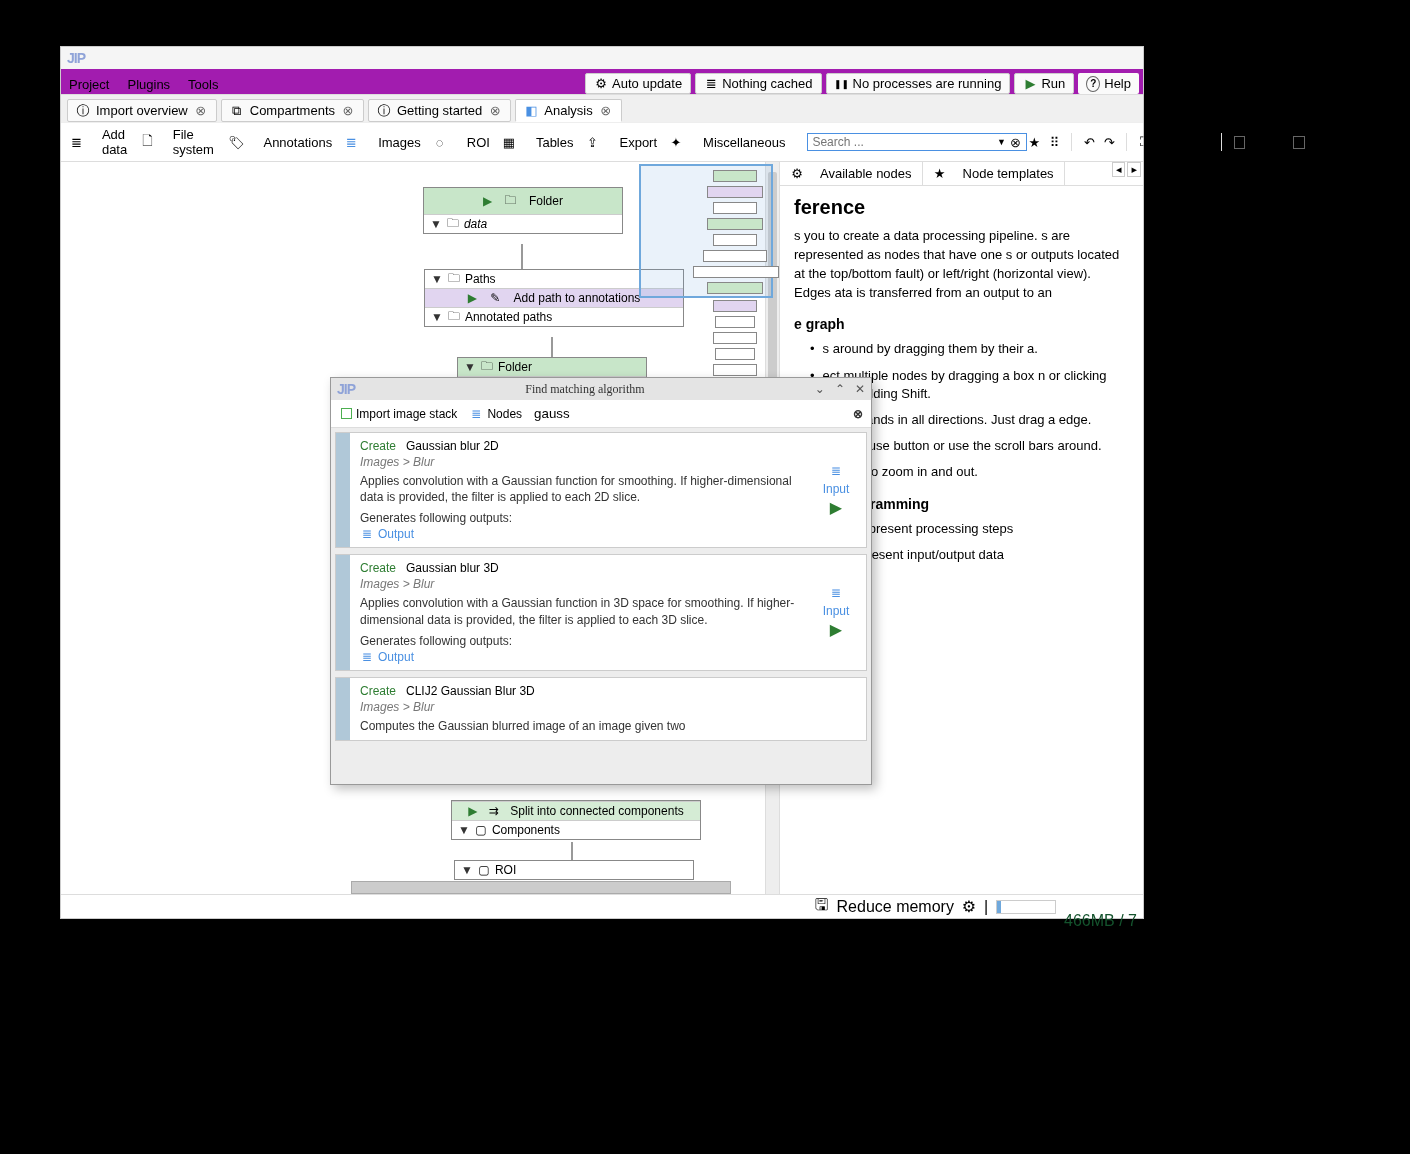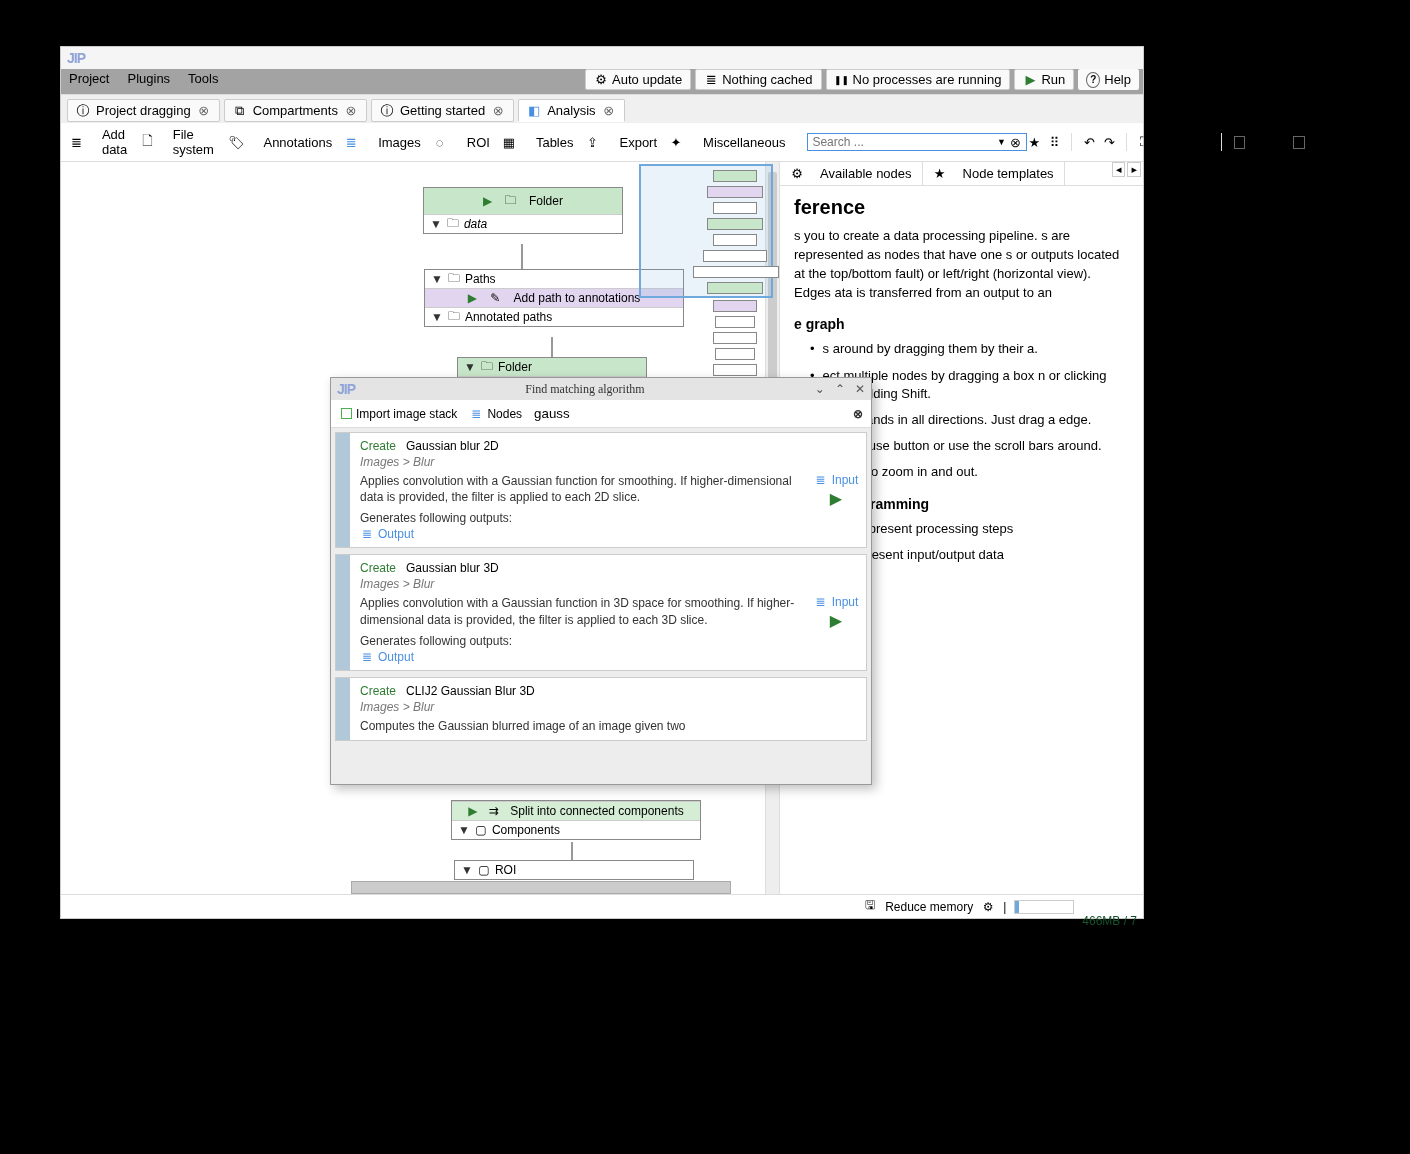--- a/index.html
+++ b/index.html
@@ -2,21 +2,21 @@
 <html><head>
 <meta charset="utf-8">
 <style>
   * { box-sizing: border-box; margin: 0; padding: 0; font-family: "Segoe UI", Tahoma, sans-serif; }
   body { background: #000; width: 1410px; height: 1154px; overflow: hidden; }
   .app { position: absolute; left: 60px; top: 46px; width: 1084px; height: 873px; background: #f0f0f0; border: 1px solid #ccc; display: flex; flex-direction: column; font-size: 13px; }
 
   .titlebar { height: 22px; background: #f5f5f5; display: flex; align-items: center; padding: 0 6px; }
   .logo { font-weight: 700; color: #8fa3d8; font-size: 14px; letter-spacing: -1px; }
 
-  .menubar { height: 26px; background: #a3a3a3; display: flex; align-items: flex-start; padding: 0 4px; border-bottom: 1px solid #ddd; }
+  .menubar { height: 26px; background: #a21caf; display: flex; align-items: flex-end; padding: 0 4px; border-bottom: 1px solid #ddd; }
   .menubar .menu-left { display: flex; gap: 14px; padding-left: 2px; }
   .menubar .menu-right { margin-left: auto; display: flex; gap: 4px; }
   .menubar .btn { display: inline-flex; align-items: center; gap: 4px; padding: 2px 8px; border: 1px solid #ccc; background: #fafafa; border-radius: 2px; }
   .menubar .menu-item { padding: 2px 2px; }
 
   .tabbar { display: flex; align-items: center; gap: 4px; padding: 4px 6px 0 6px; background: #f0f0f0; border-bottom: none; }
   .tab { display: inline-flex; align-items: center; gap: 6px; padding: 3px 8px; border: 1px solid #ccc; background: #fafafa; border-radius: 2px; }
   .tab.active { background: #fff; border-bottom: 1px solid #fff; }
   .tab .close { color: #666; }
 
@@ -58,21 +58,21 @@
   .side-tab { padding: 4px 10px; border-right: 1px solid #ddd; display: inline-flex; align-items: center; gap: 16px; }
   .side-body { flex: 1; overflow: hidden; padding: 10px 14px; font-size: 13px; }
   .side-body h2 { font-size: 20px; font-weight: 700; margin-bottom: 8px; }
   .side-body p { margin-bottom: 14px; line-height: 1.45; }
   .side-body h3 { font-weight: 700; margin: 14px 0 8px; font-size: 14px; }
   .side-body ul { padding-left: 16px; }
   .side-body li { margin-bottom: 8px; line-height: 1.4; display: flex; gap: 8px; }
   .bullet { color: #000; }
 
   
-  .statusbar { height: 24px; background: #fff; border-top: 1px solid #ddd; display: flex; align-items: center; padding: 0 6px; font-size: 12px; }
+  .statusbar { height: 24px; background: #fff; border-top: 1px solid #ddd; display: flex; align-items: center; padding: 0 6px; font-size: 16px; }
   .statusbar .right { margin-left: auto; display: flex; align-items: center; gap: 8px; }
   .membar { width: 60px; height: 14px; border: 1px solid #ccc; position: relative; }
   .membar .fill { position: absolute; left: 0; top: 0; bottom: 0; width: 4px; background: #6fa8dc; }
   .memtext { color: #14532d; margin-top: 28px; }
 
   
   .popup { position: absolute; left: 330px; top: 377px; width: 542px; height: 408px; background: #fff; border: 1px solid #999; box-shadow: 4px 4px 10px rgba(0,0,0,0.25); display: flex; flex-direction: column; font-size: 12px; }
   .popup .phead { height: 22px; background: #e4e4e4; display: flex; align-items: center; padding: 0 6px; }
   .popup .ptitle { flex: 1; text-align: center; color: #333; font-family: Liberation Serif, serif; }
   .popup .pcontrols { display: flex; gap: 10px; color: #555; }
@@ -86,21 +86,21 @@
   .result .stripe { width: 14px; background: #b0c8d8; }
   .result .rbody { flex: 1; padding: 6px 10px; }
   .result .rinput { width: 60px; display: flex; flex-direction: column; align-items: center; justify-content: center; gap: 2px; }
   .result .rinput .arrow { color: #2e7d32; font-size: 16px; }
   .result .rtitle { display: flex; gap: 10px; align-items: baseline; }
   .result .create { color: #2e7d32; }
   .result .path { color: #777; font-style: italic; margin: 2px 0 4px; }
   .result .desc { color: #333; line-height: 1.35; }
   .result .gen { color: #333; margin-top: 6px; }
   .result .out { display: inline-flex; align-items: center; gap: 4px; color: #4a90e2; margin-top: 2px; }
-  .inputlbl { color: #4a90e2; display: inline-flex; align-items: center; gap: 4px; }
+  .inputlbl { color: #4a90e2; display: inline-flex; align-items: center; gap: 4px; flex-direction: column; }
 
   .icon { display: inline-flex; width: 14px; height: 14px; align-items: center; justify-content: center; }
   .gear::before { content: "⚙"; }
   .db::before   { content: "≣"; }
   .pause::before{ content: "❚❚"; font-size: 9px; }
   .playi::before{ content: "▶"; color:#2e7d32; }
   .help::before { content: "?"; font-weight:bold; border:1px solid #666; border-radius:50%; width:14px; height:14px; display:inline-flex; align-items:center; justify-content:center; font-size:10px;}
   .info::before { content: "ⓘ"; }
   .compart::before { content: "⧉"; }
   .analysis::before{ content: "◧"; color:#4a90e2; }
@@ -164,21 +164,21 @@
       <span class="btn" style="border:none;">
           <span class="icon help"></span>
           <span>Help</span>
         </span>
     </div>
   </div>
 
   <div class="tabbar">
     <span class="tab">
         <span class="icon info"></span>
-        <span>Project dragging</span>
+        <span>Import overview</span>
         <span class="close icon cx"></span>
       </span>
     <span class="tab">
         <span class="icon compart"></span>
         <span>Compartments</span>
         <span class="close icon cx"></span>
       </span>
     <span class="tab">
         <span class="icon info"></span>
         <span>Getting started</span>

